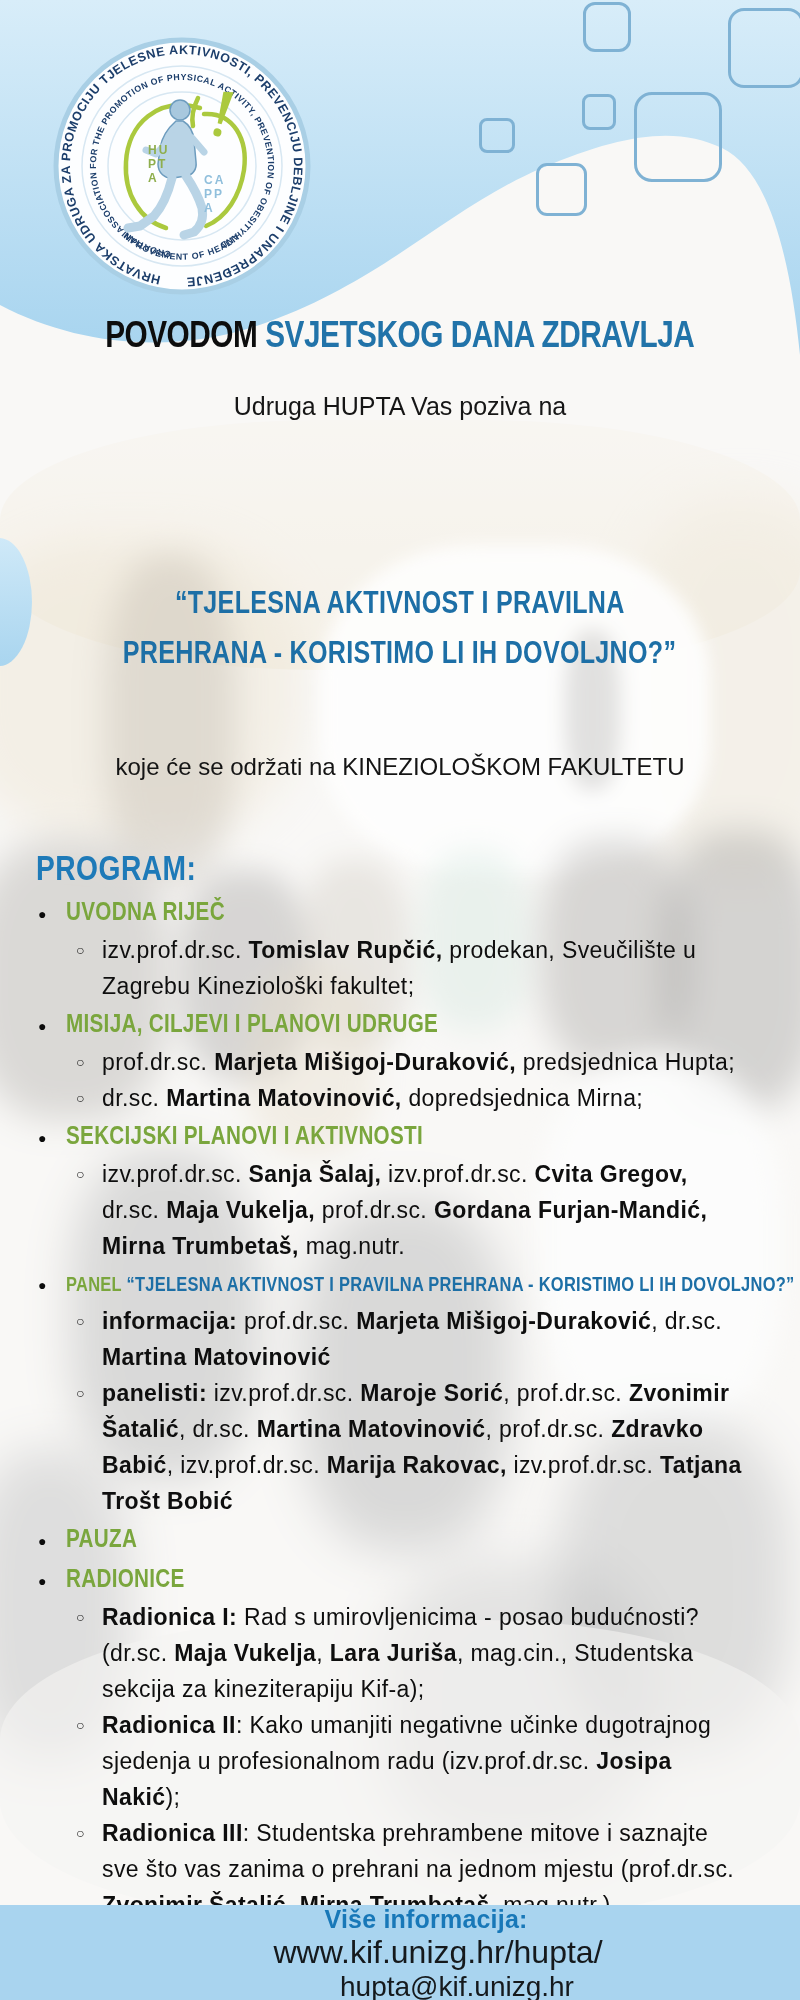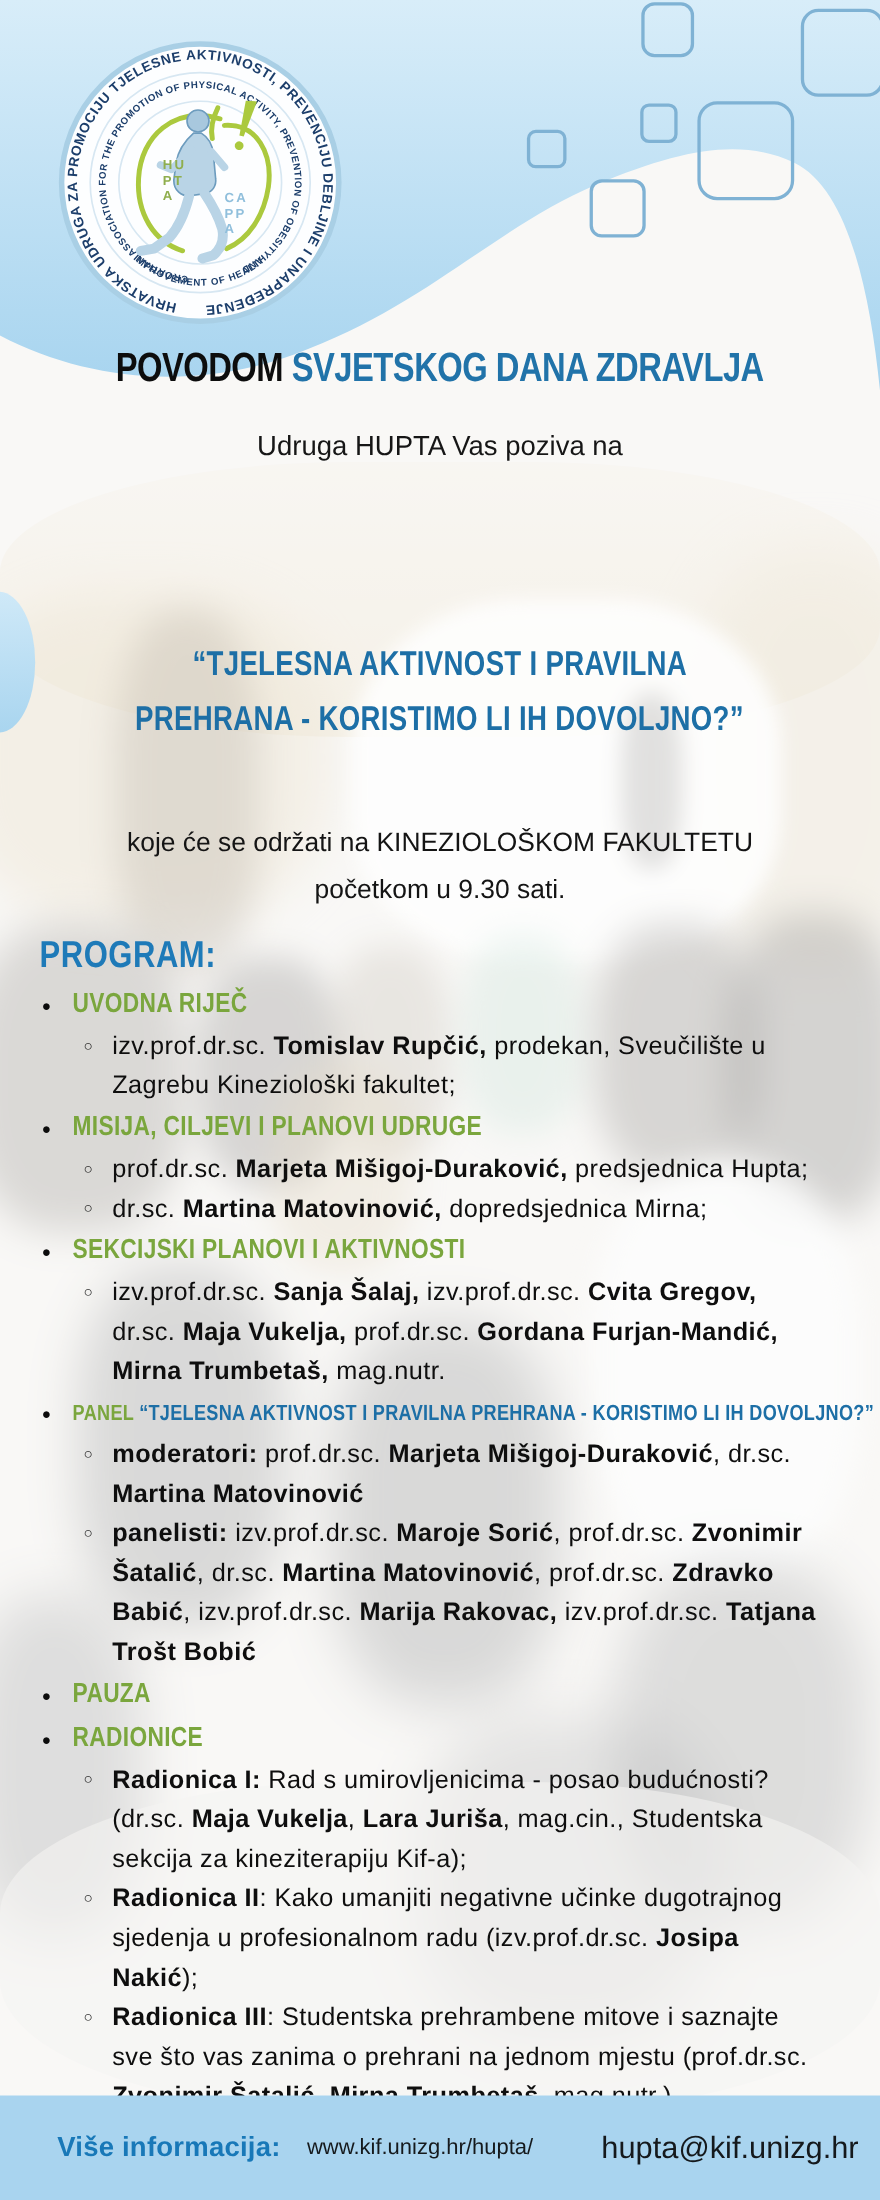--- a/index.html
+++ b/index.html
@@ -55,23 +55,23 @@
   li.heading-long .item-heading{font-size:17.5px;}
   .subs{margin:0;padding:0;}
   .sub{display:flex;padding-left:40px;line-height:36px;}
   .sub-bullet{flex:none;width:26px;font-size:14px;color:#1b1b1b;}
   .sub-text{flex:1;font-size:23px;letter-spacing:0.4px;color:#0e0e0e;}
   .b{font-weight:700;}
   .green{color:var(--bullet-green);}
   .blue{color:var(--quote-blue);}
   
   .footer{position:absolute;left:0;top:1905px;width:800px;height:95px;background:var(--footer-bg);
-    display:flex;align-items:center;box-sizing:border-box;padding-left:52px;}
+    display:flex;align-items:center;box-sizing:border-box;padding-left:52px;flex-direction:column;}
   .footer-label{font-size:25px;font-weight:700;color:var(--footer-label-blue);letter-spacing:0.2px;}
-  .footer-site{font-size:20px;color:#15191c;margin-left:24px;}
+  .footer-site{font-size:32px;color:#15191c;margin-left:24px;}
   .footer-mail{font-size:28px;color:#15191c;margin-left:62px;}
 </style>
 </head>
 <body>
 
 <div class="poster">
 
   <div class="photo">
     <div class="blob" style="left:0;top:420px;width:800px;height:250px;background:linear-gradient(180deg,#efe9df,#e6dabf);opacity:.75;"></div>
     <div class="blob" style="left:-40px;top:540px;width:340px;height:300px;background:#d9c8a4;opacity:.5;filter:blur(22px);"></div>
@@ -181,21 +181,20 @@
   <div class="tc invite">Udruga HUPTA Vas poziva na</div>
 
 
   <div class="tc quote">
     <span class="cond">“TJELESNA AKTIVNOST I PRAVILNA</span><br>
     <span class="cond">PREHRANA - KORISTIMO LI IH DOVOLJNO?”</span>
   </div>
 
   <div class="tc details">
     <span>koje će se održati na KINEZIOLOŠKOM FAKULTETU</span>
-    <span>početkom u 9.30 sati.</span>
   </div>
 
   <div class="program">
     <div class="program-label cond-left">PROGRAM:</div>
     <ul class="program-list">
   <li class="program-item">
     <div class="item-head">
       <span class="bullet">●</span>
       <span class="item-heading cond-left"><span class="green">UVODNA RIJEČ</span></span>
     </div>
@@ -239,21 +238,21 @@
   </li>
 
   <li class="program-item heading-long">
     <div class="item-head">
       <span class="bullet">●</span>
       <span class="item-heading cond-left"><span class="green">PANEL </span><span class="blue">“TJELESNA AKTIVNOST I PRAVILNA PREHRANA - KORISTIMO LI IH DOVOLJNO?”</span></span>
     </div>
     <div class="subs">
   <div class="sub">
     <span class="sub-bullet">○</span>
-    <span class="sub-text"><span class="b">moderatori:</span><span> prof.dr.sc. </span><span class="b">Marjeta Mišigoj-Duraković</span><span>, dr.sc. </span><span class="b">Martina Matovinović</span></span>
+    <span class="sub-text"><span class="b">informacija:</span><span> prof.dr.sc. </span><span class="b">Marjeta Mišigoj-Duraković</span><span>, dr.sc. </span><span class="b">Martina Matovinović</span></span>
   </div>
 
   <div class="sub">
     <span class="sub-bullet">○</span>
     <span class="sub-text"><span class="b">panelisti:</span><span> izv.prof.dr.sc. </span><span class="b">Maroje Sorić</span><span>, prof.dr.sc. </span><span class="b">Zvonimir Šatalić</span><span>, dr.sc. </span><span class="b">Martina Matovinović</span><span>, prof.dr.sc. </span><span class="b">Zdravko Babić</span><span>, izv.prof.dr.sc. </span><span class="b">Marija Rakovac,</span><span> izv.prof.dr.sc. </span><span class="b">Tatjana Trošt Bobić</span></span>
   </div>
 </div>
   </li>
 
   <li class="program-item">

